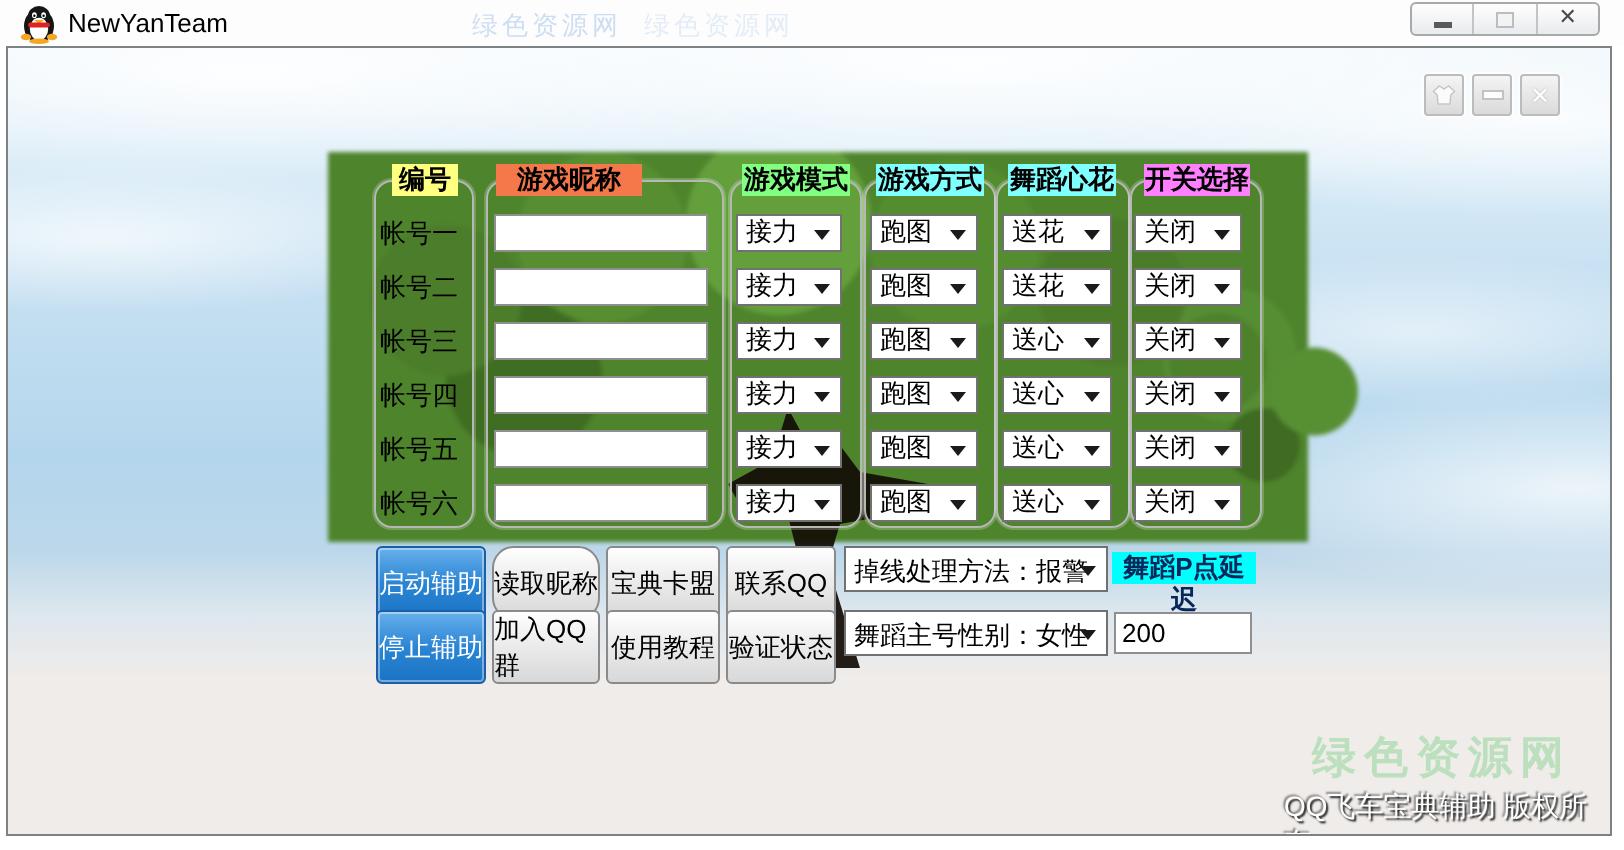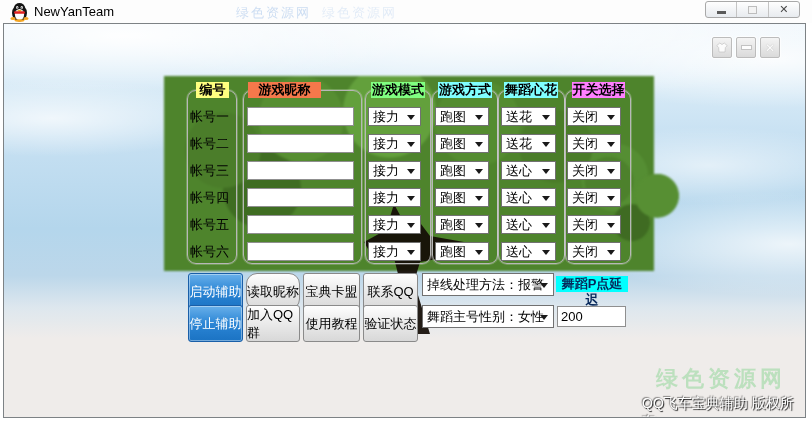--- a/index.html
+++ b/index.html
@@ -73,21 +73,21 @@
   .app-min-glyph{display:block;width:9px;height:3px;background:#fdfdfd;border:1px solid #c2c2c2;}
   .app-close-glyph{color:#fdfdfd;font-size:12px;font-weight:bold;text-shadow:0 0 1px #aaa;}
   
   .gbox{position:absolute;border:1px solid #b7b7b7;border-radius:9px;box-shadow:0 0 0 1px rgba(255,255,255,.22);}
   .hdr{position:absolute;height:16px;line-height:16px;font-size:13px;font-weight:bold;color:#000;text-align:center;z-index:5;}
   
   .acct{position:absolute;width:48px;height:19px;line-height:19px;font-size:13px;color:#000;z-index:5;}
   .tin{position:absolute;height:19px;background:#fff;border:1px solid #8f8f8f;box-sizing:border-box;
        font-size:13px;padding:0 3px;z-index:5;font-family:inherit;}
   .combo{position:absolute;height:19px;background:#fff;border:1px solid #717171;box-sizing:border-box;
-         font-size:13px;color:#000;display:flex;align-items:center;padding:0 4px;z-index:5;cursor:default;}
+         font-size:13px;color:#000;display:flex;align-items:flex-end;padding:0 4px;z-index:5;cursor:default;}
   .combo .arr{position:absolute;right:5px;top:7px;width:0;height:0;
               border-left:4px solid transparent;border-right:4px solid transparent;border-top:5px solid #1a1a1a;}
   .combo.tall{height:23px;}
   .combo.tall .arr{top:9px;}
   
   .btn{position:absolute;height:37px;box-sizing:border-box;display:flex;align-items:center;justify-content:center;
        font-size:13px;color:#000;background:linear-gradient(#fefefe,#ececec 45%,#d8d8d8);
        border:1px solid #8a8a8a;border-radius:3px;z-index:5;cursor:default;}
   .btn.blue{background:linear-gradient(#68b0ea,#2b85d5 50%,#1b73c3);border:1px solid #1a5fa8;color:#fff;
             box-shadow:inset 0 0 0 1px rgba(255,255,255,.4);}

